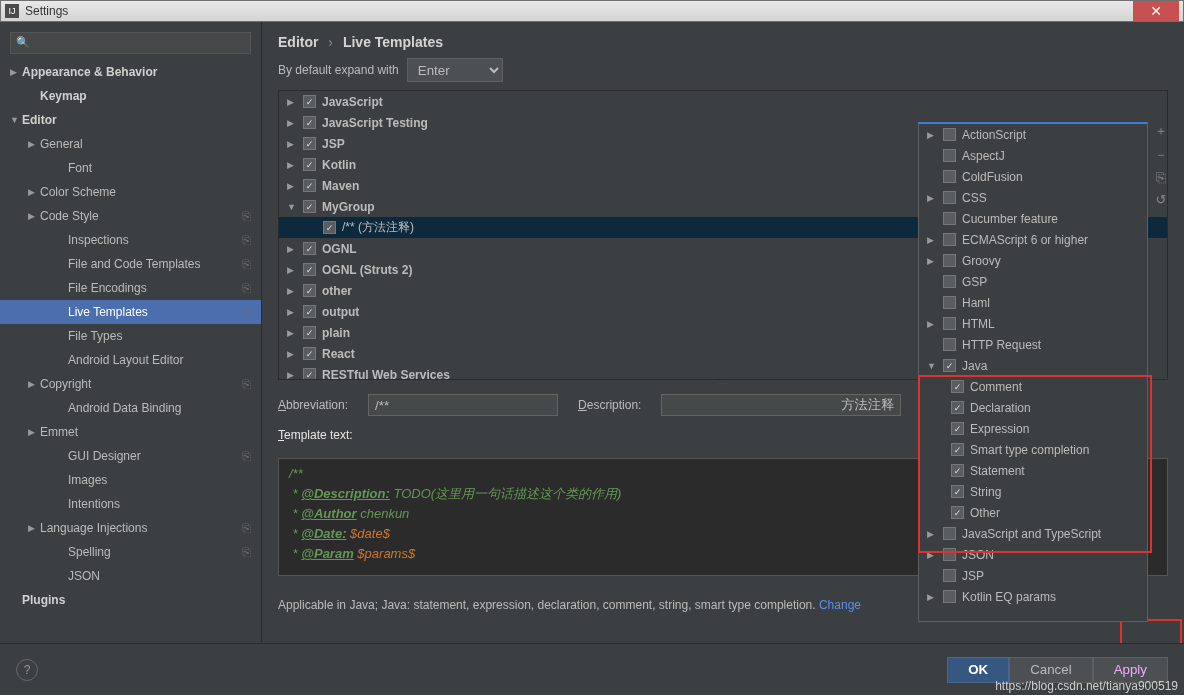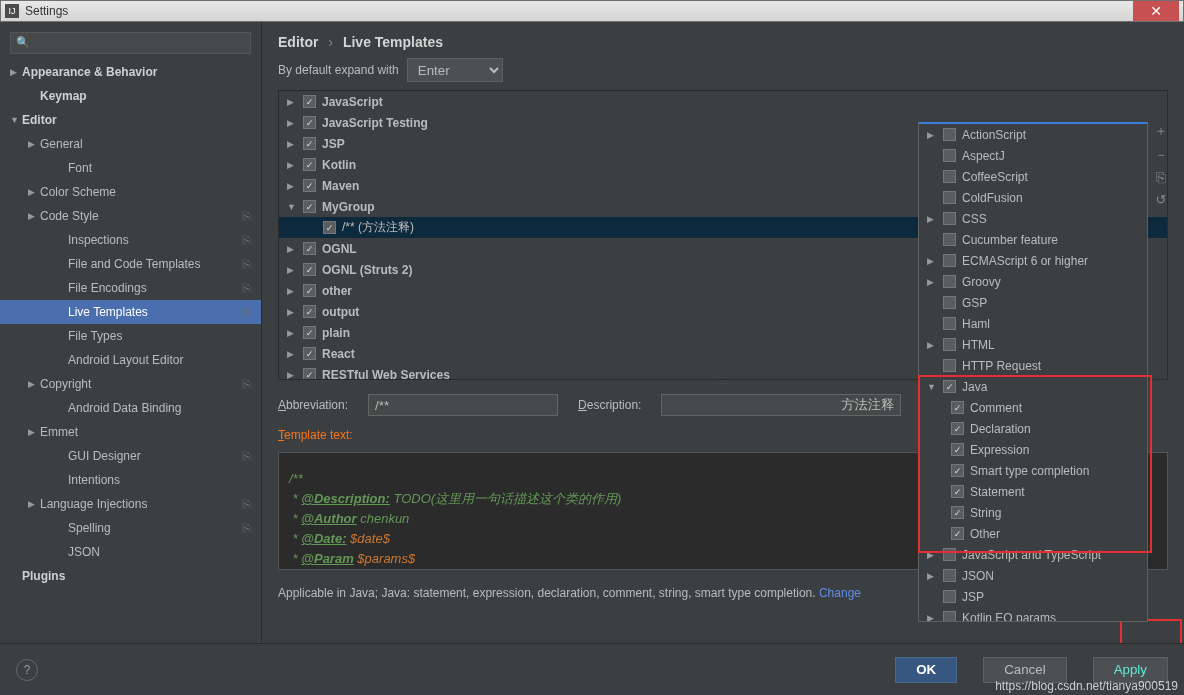--- a/index.html
+++ b/index.html
@@ -35,42 +35,42 @@
 .trow .cb { width: 13px; height: 13px; background: #5a5d5f; border: 1px solid #777; display: inline-flex; align-items: center; justify-content: center; color: #ddd; font-size: 9px; }
 .trow .tlbl { color: #bbb; font-weight: bold; }
 .trow.child { padding-left: 44px; }
 .trow.child .tlbl { font-weight: normal; }
 .trow.selchild { background: #0d293e; }
 .splitter { height: 4px; background: #3c3f41; margin: 0 16px; cursor: ns-resize; text-align: center; color: #666; font-size: 6px; }
 .fieldsrow { display: flex; gap: 20px; padding: 10px 16px 6px 16px; align-items: center; }
 .fieldsrow label { color: #bbb; }
 .fieldsrow label .u { text-decoration: underline; }
 .fieldsrow input { flex: 1; height: 22px; background: #45494a; border: 1px solid #646464; color: #bbb; padding: 0 6px; }
-.tmpllbl { padding: 6px 16px 4px 16px; color: #f97316; }
+.tmpllbl { padding: 6px 16px 4px 16px; color: #e5e5e5; }
 .tmpllbl .u { text-decoration: underline; }
-.codebox { margin: 6px 16px; height: 118px; background: #2b2b2b; border: 1px solid #555; padding: 16px 10px; font-family: "Consolas", monospace; font-size: 13px; overflow: hidden; white-space: pre; line-height: 20px; }
+.codebox { margin: 12px 16px; height: 118px; background: #2b2b2b; border: 1px solid #555; padding: 5px 10px; font-family: "Consolas", monospace; font-size: 13px; overflow: hidden; white-space: pre; line-height: 20px; }
 .codebox .c1 { color: #629755; font-style: italic; }
 .codebox .c2 { color: #629755; font-style: italic; text-decoration: underline; font-weight: bold; }
 .codebox .var { color: #cc7832; font-style: italic; }
 .applicable { padding: 10px 16px; color: #bbb; }
 .applicable a { color: #5b8eea; cursor: pointer; }
 .redbox1 { position: absolute; border: 2px solid #e03030; pointer-events: none; }
 .popup { position: absolute; right: 36px; top: 100px; width: 230px; height: 500px; background: #3c3f41; border: 1px solid #5e6060; border-top: 2px solid #3b7dd8; overflow: auto; }
 .popup .prow { height: 21px; display: flex; align-items: center; padding-left: 8px; gap: 6px; cursor: pointer; }
 .popup .prow .arrow { width: 10px; color: #999; font-size: 9px; }
 .popup .prow .cb { width: 13px; height: 13px; background: #5a5d5f; border: 1px solid #777; display: inline-flex; align-items: center; justify-content: center; color: #ddd; font-size: 9px; }
 .popup .prow .cb.on::after { content: "✓"; }
 .popup .prow .plbl { color: #bbb; text-align: right; }
 .popup .prow.l1 { padding-left: 32px; }
 .footer { position: absolute; bottom: 0; left: 0; right: 0; height: 52px; border-top: 1px solid #2b2b2b; display: flex; align-items: center; padding: 0 16px; background: #3c3f41; }
 .footer .help { width: 22px; height: 22px; border: 1px solid #666; border-radius: 11px; display: flex; align-items: center; justify-content: center; color: #999; }
-.footer .btns { margin-left: auto; display: flex; gap: 26px; }
+.footer .btns { margin-left: auto; display: flex; gap: 0; }
 .footer button { height: 26px; padding: 0 20px; background: #4c5052; border: 1px solid #5e6060; color: #bbb; cursor: pointer; }
 .footer button.primary { background: #365880; border-color: #4a688c; color: #fff; font-weight: bold; }
-.footer button:disabled { color: #5eead4; }
+.footer button:disabled { color: #f0abfc; }
 .watermark { position: absolute; right: 6px; bottom: 2px; color: #d0d0d0; font-size: 12px; }
 .sidestrip { position: absolute; right: 14px; top: 100px; width: 18px; height: 290px; display: flex; flex-direction: column; gap: 6px; align-items: center; }
 .sidestrip div { color: #888; font-size: 13px; cursor: pointer; }
 </style>
 </head>
 <body>
 
 <div class="titlebar">
   <span class="ico">IJ</span>
   <span class="title">Settings</span>
@@ -151,20 +151,24 @@
           <span class="lbl">Android Data Binding</span>
         </div>
         <div class="item l1">
           <span class="arrow">▶</span>
           <span class="lbl">Emmet</span>
         </div>
         <div class="item l2">
           <span class="arrow"></span>
           <span class="lbl">GUI Designer</span>
           <span class="copy">⎘</span>
+        </div>
+        <div class="item l2">
+          <span class="arrow"></span>
+          <span class="lbl">Images</span>
         </div>
         <div class="item l2">
           <span class="arrow"></span>
           <span class="lbl">Intentions</span>
         </div>
         <div class="item l1">
           <span class="arrow">▶</span>
           <span class="lbl">Language Injections</span>
           <span class="copy">⎘</span>
         </div>
@@ -298,25 +302,20 @@
           <span class="plbl">ActionScript</span>
         </div>
         <div class="prow">
           <span class="arrow"></span>
           <span class="cb"></span>
           <span class="plbl">AspectJ</span>
         </div>
         <div class="prow">
           <span class="arrow"></span>
           <span class="cb"></span>
-          <span class="plbl">CoffeeScript</span>
-        </div>
-        <div class="prow">
-          <span class="arrow"></span>
-          <span class="cb"></span>
           <span class="plbl">ColdFusion</span>
         </div>
         <div class="prow">
           <span class="arrow">▶</span>
           <span class="cb"></span>
           <span class="plbl">CSS</span>
         </div>
         <div class="prow">
           <span class="arrow"></span>
           <span class="cb"></span>

